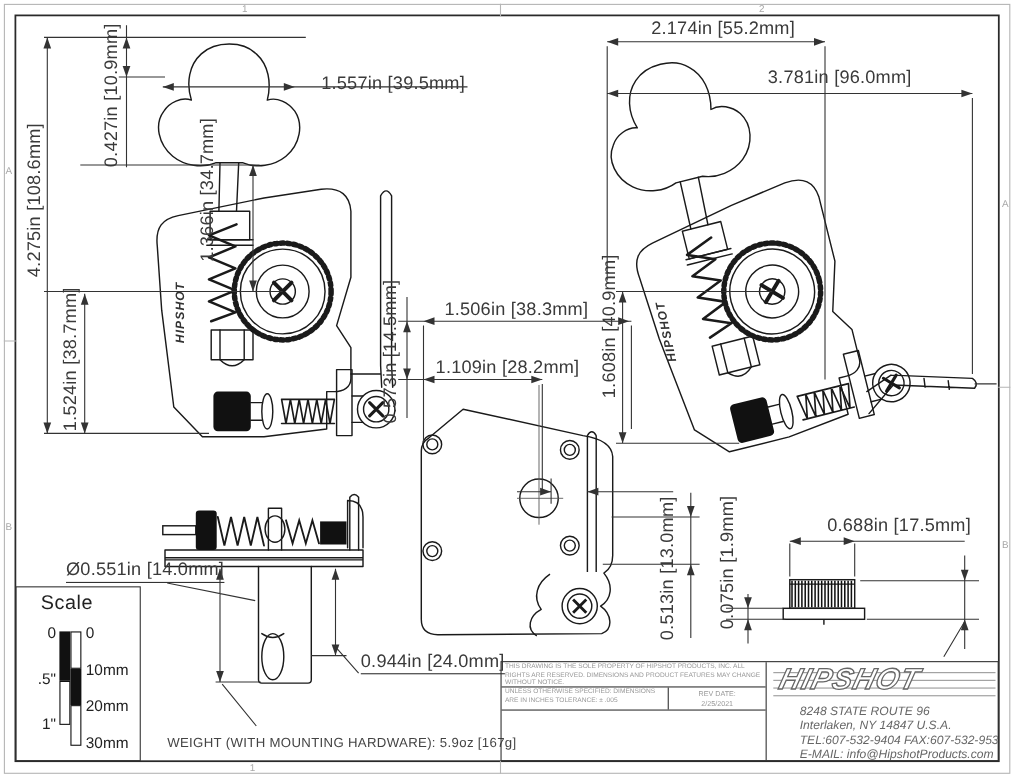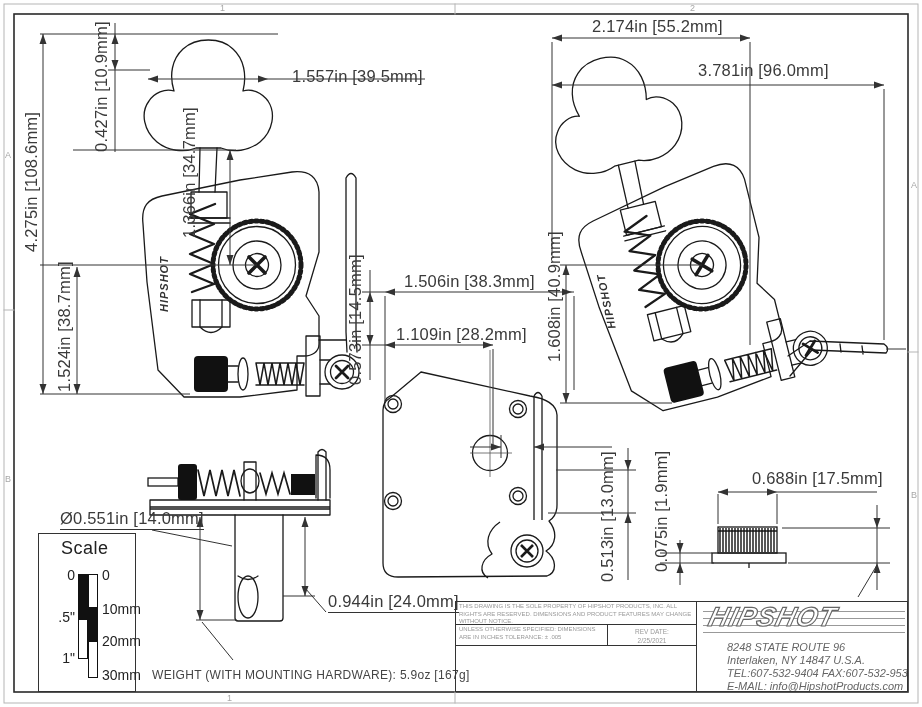--- a/index.html
+++ b/index.html
@@ -7,21 +7,21 @@
          font-family:"Liberation Sans",sans-serif;}
   #art{position:absolute;left:0;top:0;}
   .dim{position:absolute;font-size:16.5px;color:#3a3a3a;letter-spacing:.2px;white-space:nowrap;}
   .vdim{transform-origin:0 0;transform:rotate(-90deg);}
   .ul{border-bottom:1.2px solid #333;padding-bottom:1px;}
   .zone{position:absolute;font-size:9px;color:#a8a8a8;}
   .bodylogo{position:absolute;font-size:11px;font-weight:bold;font-style:italic;color:#333;
             letter-spacing:1px;transform-origin:0 0;white-space:nowrap;}
   .note{position:absolute;font-size:12px;color:#444;letter-spacing:.3px;white-space:nowrap;}
   
-  #scalebox{position:absolute;left:14px;top:533px;width:98px;height:159px;border:1.4px solid #333;box-sizing:border-box;margin-left:24px;}
+  #scalebox{position:absolute;left:14px;top:533px;width:114px;height:159px;border:1.4px solid #333;box-sizing:border-box;}
   .sb-title{position:absolute;left:22px;top:4px;font-size:18px;color:#222;letter-spacing:.5px;}
   .sb-lab{position:absolute;font-size:14px;color:#222;}
   .sb-seg{position:absolute;box-sizing:border-box;}
   
   #tblock{position:absolute;left:455px;top:601px;width:453px;height:91px;border:1px solid #333;
           box-sizing:border-box;display:flex;}
   #tb-left{width:240px;border-right:1px solid #333;display:flex;flex-direction:column;}
   .tb-note{height:23px;border-bottom:1px solid #333;font-size:6px;line-height:1.25;color:#999;
            padding:1px 3px;box-sizing:border-box;overflow:hidden;}
   .tb-midrow{height:20px;border-bottom:1px solid #333;display:flex;}

